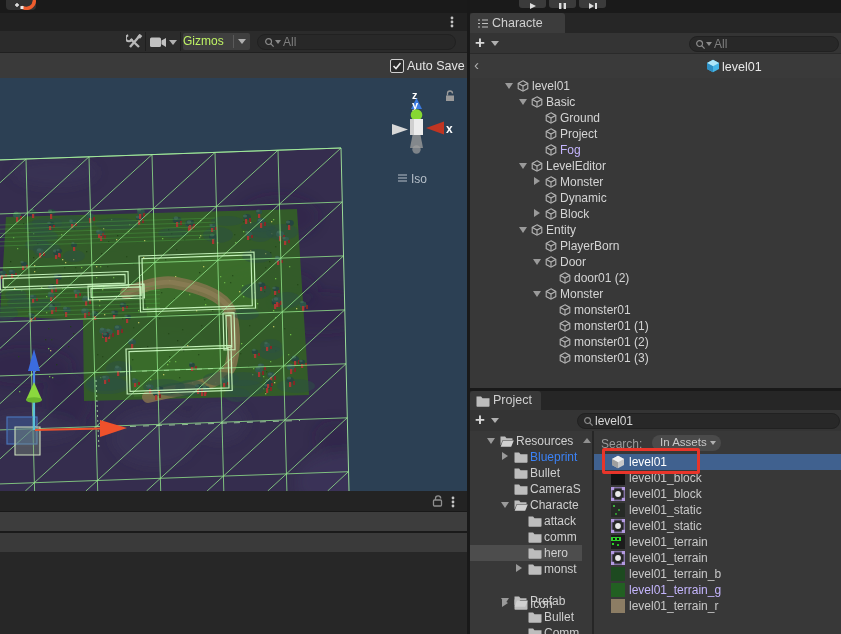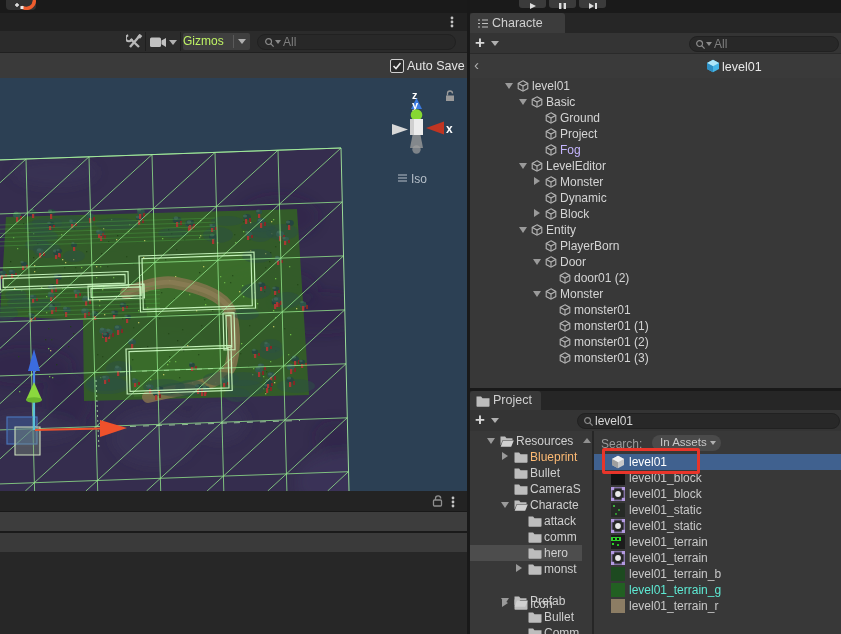--- a/index.html
+++ b/index.html
@@ -940,21 +940,21 @@
     </svg>
     <span class="abs" style="left:46px;color:#cfcfcf">Resources</span>
   </div>
 <div class="row" style="left:470px;top:449px;width:112px;overflow:hidden;">
     <span class="abs" style="left:32px;top:3px">
       <span class="tri-r" style="display:block"></span>
     </span>
     <svg class="abs" style="left:44px;top:2px" width="14" height="12">
       <use href="#folder"></use>
     </svg>
-    <span class="abs" style="left:60px;color:#fdba74">Blueprint</span>
+    <span class="abs" style="left:60px;color:#3b82f6">Blueprint</span>
   </div>
 <div class="row" style="left:470px;top:465px;width:112px;overflow:hidden;">
     <svg class="abs" style="left:44px;top:2px" width="14" height="12">
       <use href="#folder"></use>
     </svg>
     <span class="abs" style="left:60px;color:#cfcfcf">Bullet</span>
   </div>
 <div class="row" style="left:470px;top:481px;width:112px;overflow:hidden;">
     <svg class="abs" style="left:44px;top:2px" width="14" height="12">
       <use href="#folder"></use>
@@ -1098,21 +1098,21 @@
 <div class="row" style="left:594px;top:566px;width:247px;padding-left:19px;">
     <span class="abs" style="left:17px;top:0;width:14px;height:16px">
       <div class="abs" style="left:0;top:1px;width:14px;height:14px;background:#1d4a20"></div>
     </span>
     <span class="abs" style="left:35px;color:#c8c8c8">level01_terrain_b</span>
   </div>
 <div class="row" style="left:594px;top:582px;width:247px;">
     <span class="abs" style="left:17px;top:0;width:14px;height:16px">
       <div class="abs" style="left:0;top:1px;width:14px;height:14px;background:#226022"></div>
     </span>
-    <span class="abs" style="left:35px;color:#5eead4">level01_terrain_g</span>
+    <span class="abs" style="left:35px;color:#c4b5fd">level01_terrain_g</span>
   </div>
 <div class="row" style="left:594px;top:598px;width:247px;">
     <span class="abs" style="left:17px;top:0;width:14px;height:16px">
       <div class="abs" style="left:0;top:1px;width:14px;height:14px;background:#8c7d64"></div>
     </span>
     <span class="abs" style="left:35px;color:#c8c8c8">level01_terrain_r</span>
   </div>
 
 <div class="abs" style="left:602px;top:448px;width:92px;height:20px;border:3.5px solid #e8352a;border-radius:2px"></div>
 </body></html>

